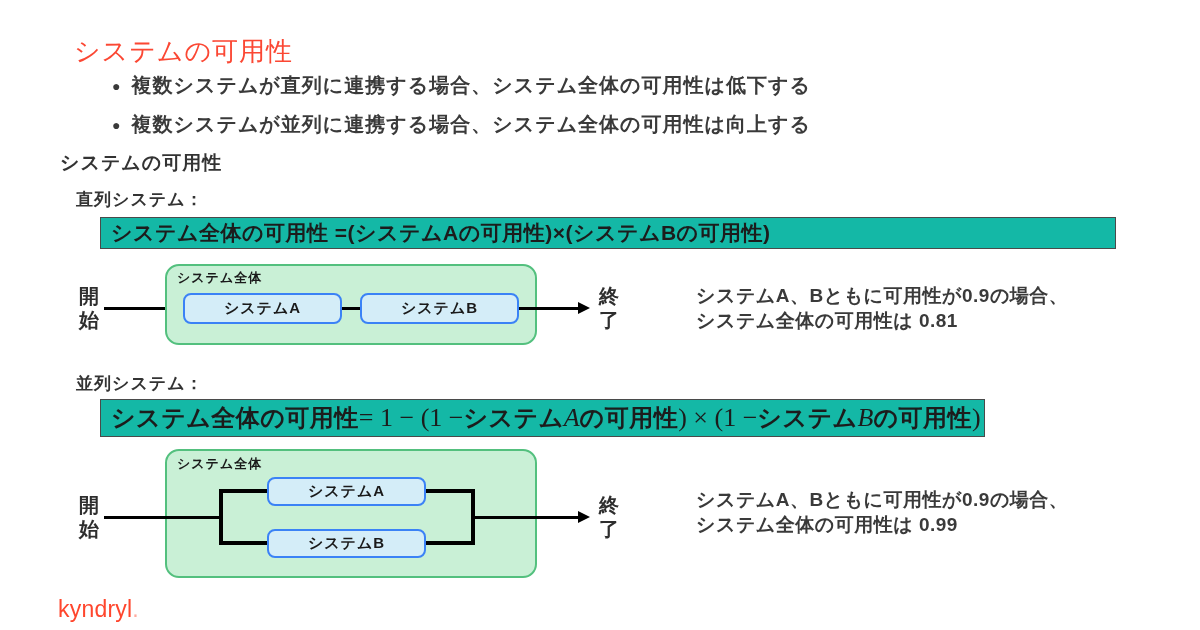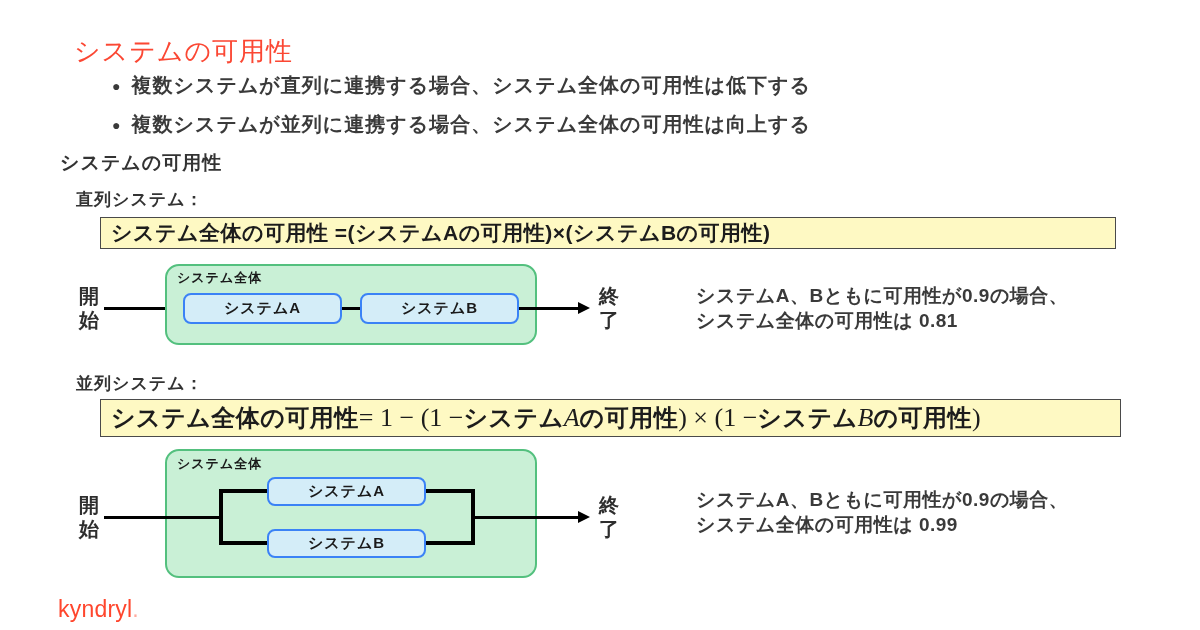--- a/index.html
+++ b/index.html
@@ -8,23 +8,23 @@
 
   .title{position:absolute;left:62px;top:22px;margin:12px;font-size:26px;font-weight:500;color:#fb4733;letter-spacing:1px;}
 
   .bullet{position:absolute;left:112px;display:flex;align-items:center;font-size:20px;font-weight:bold;color:#3a3a3a;letter-spacing:1px;}
   .bullet .dot{font-size:14px;margin-right:10px;color:#3a3a3a;}
   .u{text-decoration-thickness:2px;text-underline-offset:4px;}
 
   .section-heading{position:absolute;left:60px;top:150px;font-size:19px;font-weight:bold;color:#333;letter-spacing:1px;}
   .sub-label{position:absolute;left:76px;font-size:17px;font-weight:bold;color:#333;letter-spacing:1px;}
 
-  .formula-box{position:absolute;left:100px;border:1px solid #4a4a4a;background:#fef9c3;display:flex;align-items:center;padding-left:10px;box-sizing:border-box;white-space:nowrap;}
+  .formula-box{position:absolute;left:100px;border:1px solid #4a4a4a;background:#14b8a6;display:flex;align-items:center;padding-left:10px;box-sizing:border-box;white-space:nowrap;}
   .formula-box.f1{top:217px;width:1016px;height:32px;font-size:21px;font-weight:600;color:#1c1c1c;letter-spacing:0.5px;}
-  .formula-box.f2{top:399px;width:1021px;height:38px;color:#1c1c1c;}
+  .formula-box.f2{top:399px;width:885px;height:38px;color:#1c1c1c;}
   .f2-jp{font-size:24px;font-weight:600;letter-spacing:0.5px;}
   .f2-math{font-family:"Liberation Serif",serif;font-size:26px;font-weight:400;}
   .f2-var{font-family:"Liberation Serif",serif;font-size:26px;font-style:italic;font-weight:400;}
 
   .vlabel{position:absolute;width:26px;font-size:20px;font-weight:bold;color:#2e2e2e;text-align:center;white-space:pre-line;line-height:24px;}
 
   .group-box{position:absolute;left:165px;width:372px;background:#c9f0d6;border:2px solid #53c07e;border-radius:14px;box-sizing:border-box;}
   .group-label{position:absolute;left:177px;font-size:13px;font-weight:bold;color:#1a1a1a;letter-spacing:1px;}
   .sys-box{position:absolute;width:159px;height:31px;background:#d4edf8;border:2px solid #3b82f6;border-radius:8px;box-sizing:border-box;display:flex;align-items:center;justify-content:center;font-size:15px;font-weight:bold;color:#1a1a1a;letter-spacing:1px;}
 

